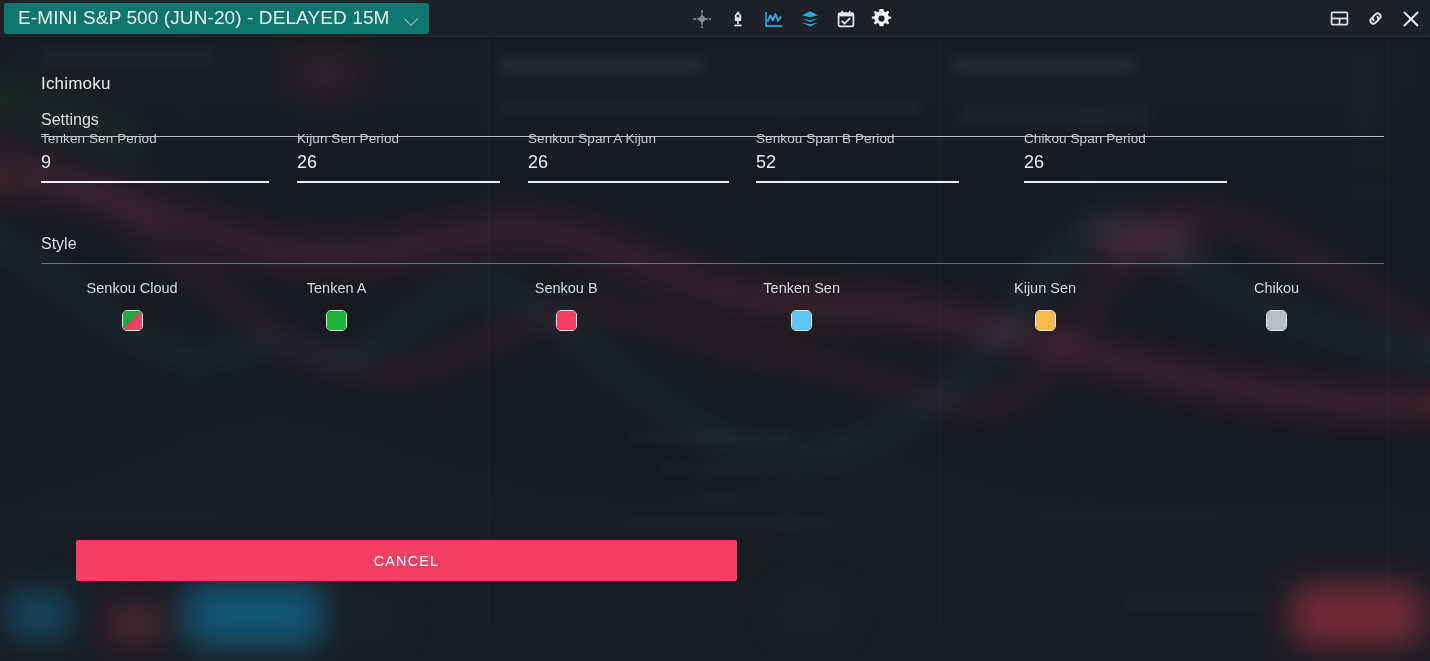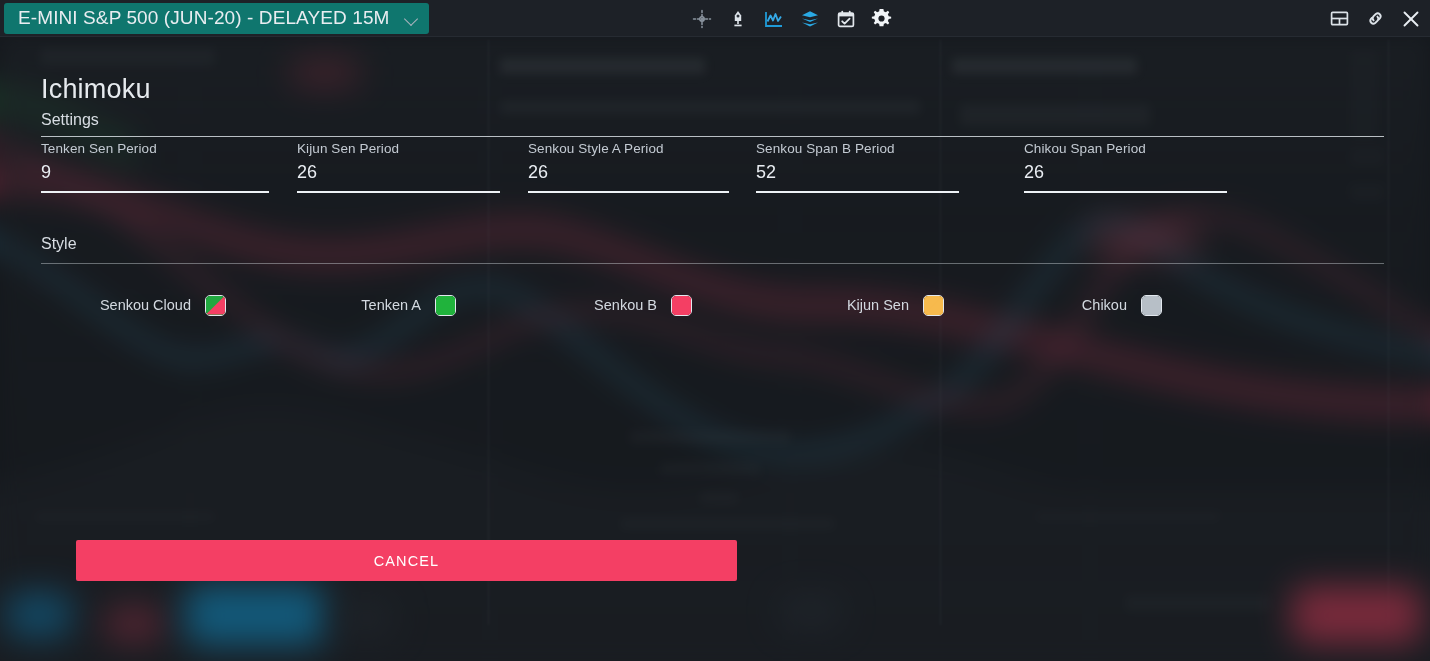--- a/index.html
+++ b/index.html
@@ -150,21 +150,21 @@
     position: absolute;
     left: 0; top: 37px;
     width: 1430px; height: 624px;
     z-index: 20;
   }
 
   .head-title {
     position: absolute;
     left: 41px; top: 37px;
     color: #e6eaee;
-    font-size: 27px;
+    font-size: 17px;
     font-weight: 400;
     letter-spacing: 0.2px;
   }
 
   .section-label {
     color: #d8dde3;
     font-size: 16px;
     font-weight: 400;
   }
 
@@ -177,21 +177,21 @@
     width: 1343px;
     height: 1px;
     background: rgba(226,232,238,0.80);
   }
   .divider.d1 { top: 99px; }
   .divider.d2 { top: 226px; background: rgba(226,232,238,0.40); }
 
   
   .fields {
     position: absolute;
-    left: 41px; top: 104px;
+    left: 41px; top: 94px;
     width: 1343px;
     display: flex;
   }
   .field { position: relative; }
   .field.f1 { width: 228px; margin-right: 28px; }
   .field.f2 { width: 203px; margin-right: 28px; }
   .field.f3 { width: 201px; margin-right: 27px; }
   .field.f4 { width: 203px; margin-right: 24px; }
   .field.f5 { width: 203px; margin-left: 41px; }
 
@@ -223,20 +223,21 @@
     width: 1343px;
     height: 40px;
     display: flex;
     align-items: center;
   }
   .swatch-item {
     display: flex;
     align-items: center;
     gap: 14px;
     justify-content: flex-end;
+    flex-direction: column;
   }
   .si-1 { width: 185px; }
   .si-2 { width: 230px; }
   .si-3 { width: 236px; }
   .si-4 { width: 242px; }
   .si-5 { width: 252px; }
   .si-6 { width: 218px; }
 
   .swatch-label {
     color: #d3d9e0;
@@ -455,21 +456,21 @@
         <label class="field-label">Tenken Sen Period</label>
         <input class="field-input" type="text" value="9" style="">
       </div>
 
       <div class="field f2">
         <label class="field-label">Kijun Sen Period</label>
         <input class="field-input" type="text" value="26" style="">
       </div>
 
       <div class="field f3">
-        <label class="field-label">Senkou Style A Period</label>
+        <label class="field-label">Senkou Span A Kijun</label>
         <input class="field-input" type="text" value="26" style="">
       </div>
 
       <div class="field f4">
         <label class="field-label">Senkou Span B Period</label>
         <input class="field-input" type="text" value="52" style="">
       </div>
 
       <div class="field f5">
         <label class="field-label">Chikou Span Period</label>
@@ -499,20 +500,27 @@
       </div>
 
       <div class="swatch-item si-3">
         <span class="swatch-label">Senkou B</span>
         <span class="swatch" style="--ca: #f43f64; --cb: #f43f64;">
             <i class="half-a"></i>
             <i class="half-b"></i>
           </span>
       </div>
 
+      <div class="swatch-item si-4">
+        <span class="swatch-label">Tenken Sen</span>
+        <span class="swatch" style="--ca: #5ec8f0; --cb: #5ec8f0;">
+            <i class="half-a"></i>
+            <i class="half-b"></i>
+          </span>
+      </div>
 
       <div class="swatch-item si-5">
         <span class="swatch-label">Kijun Sen</span>
         <span class="swatch" style="--ca: #f7ba4d; --cb: #f7ba4d;">
             <i class="half-a"></i>
             <i class="half-b"></i>
           </span>
       </div>
 
       <div class="swatch-item si-6">

